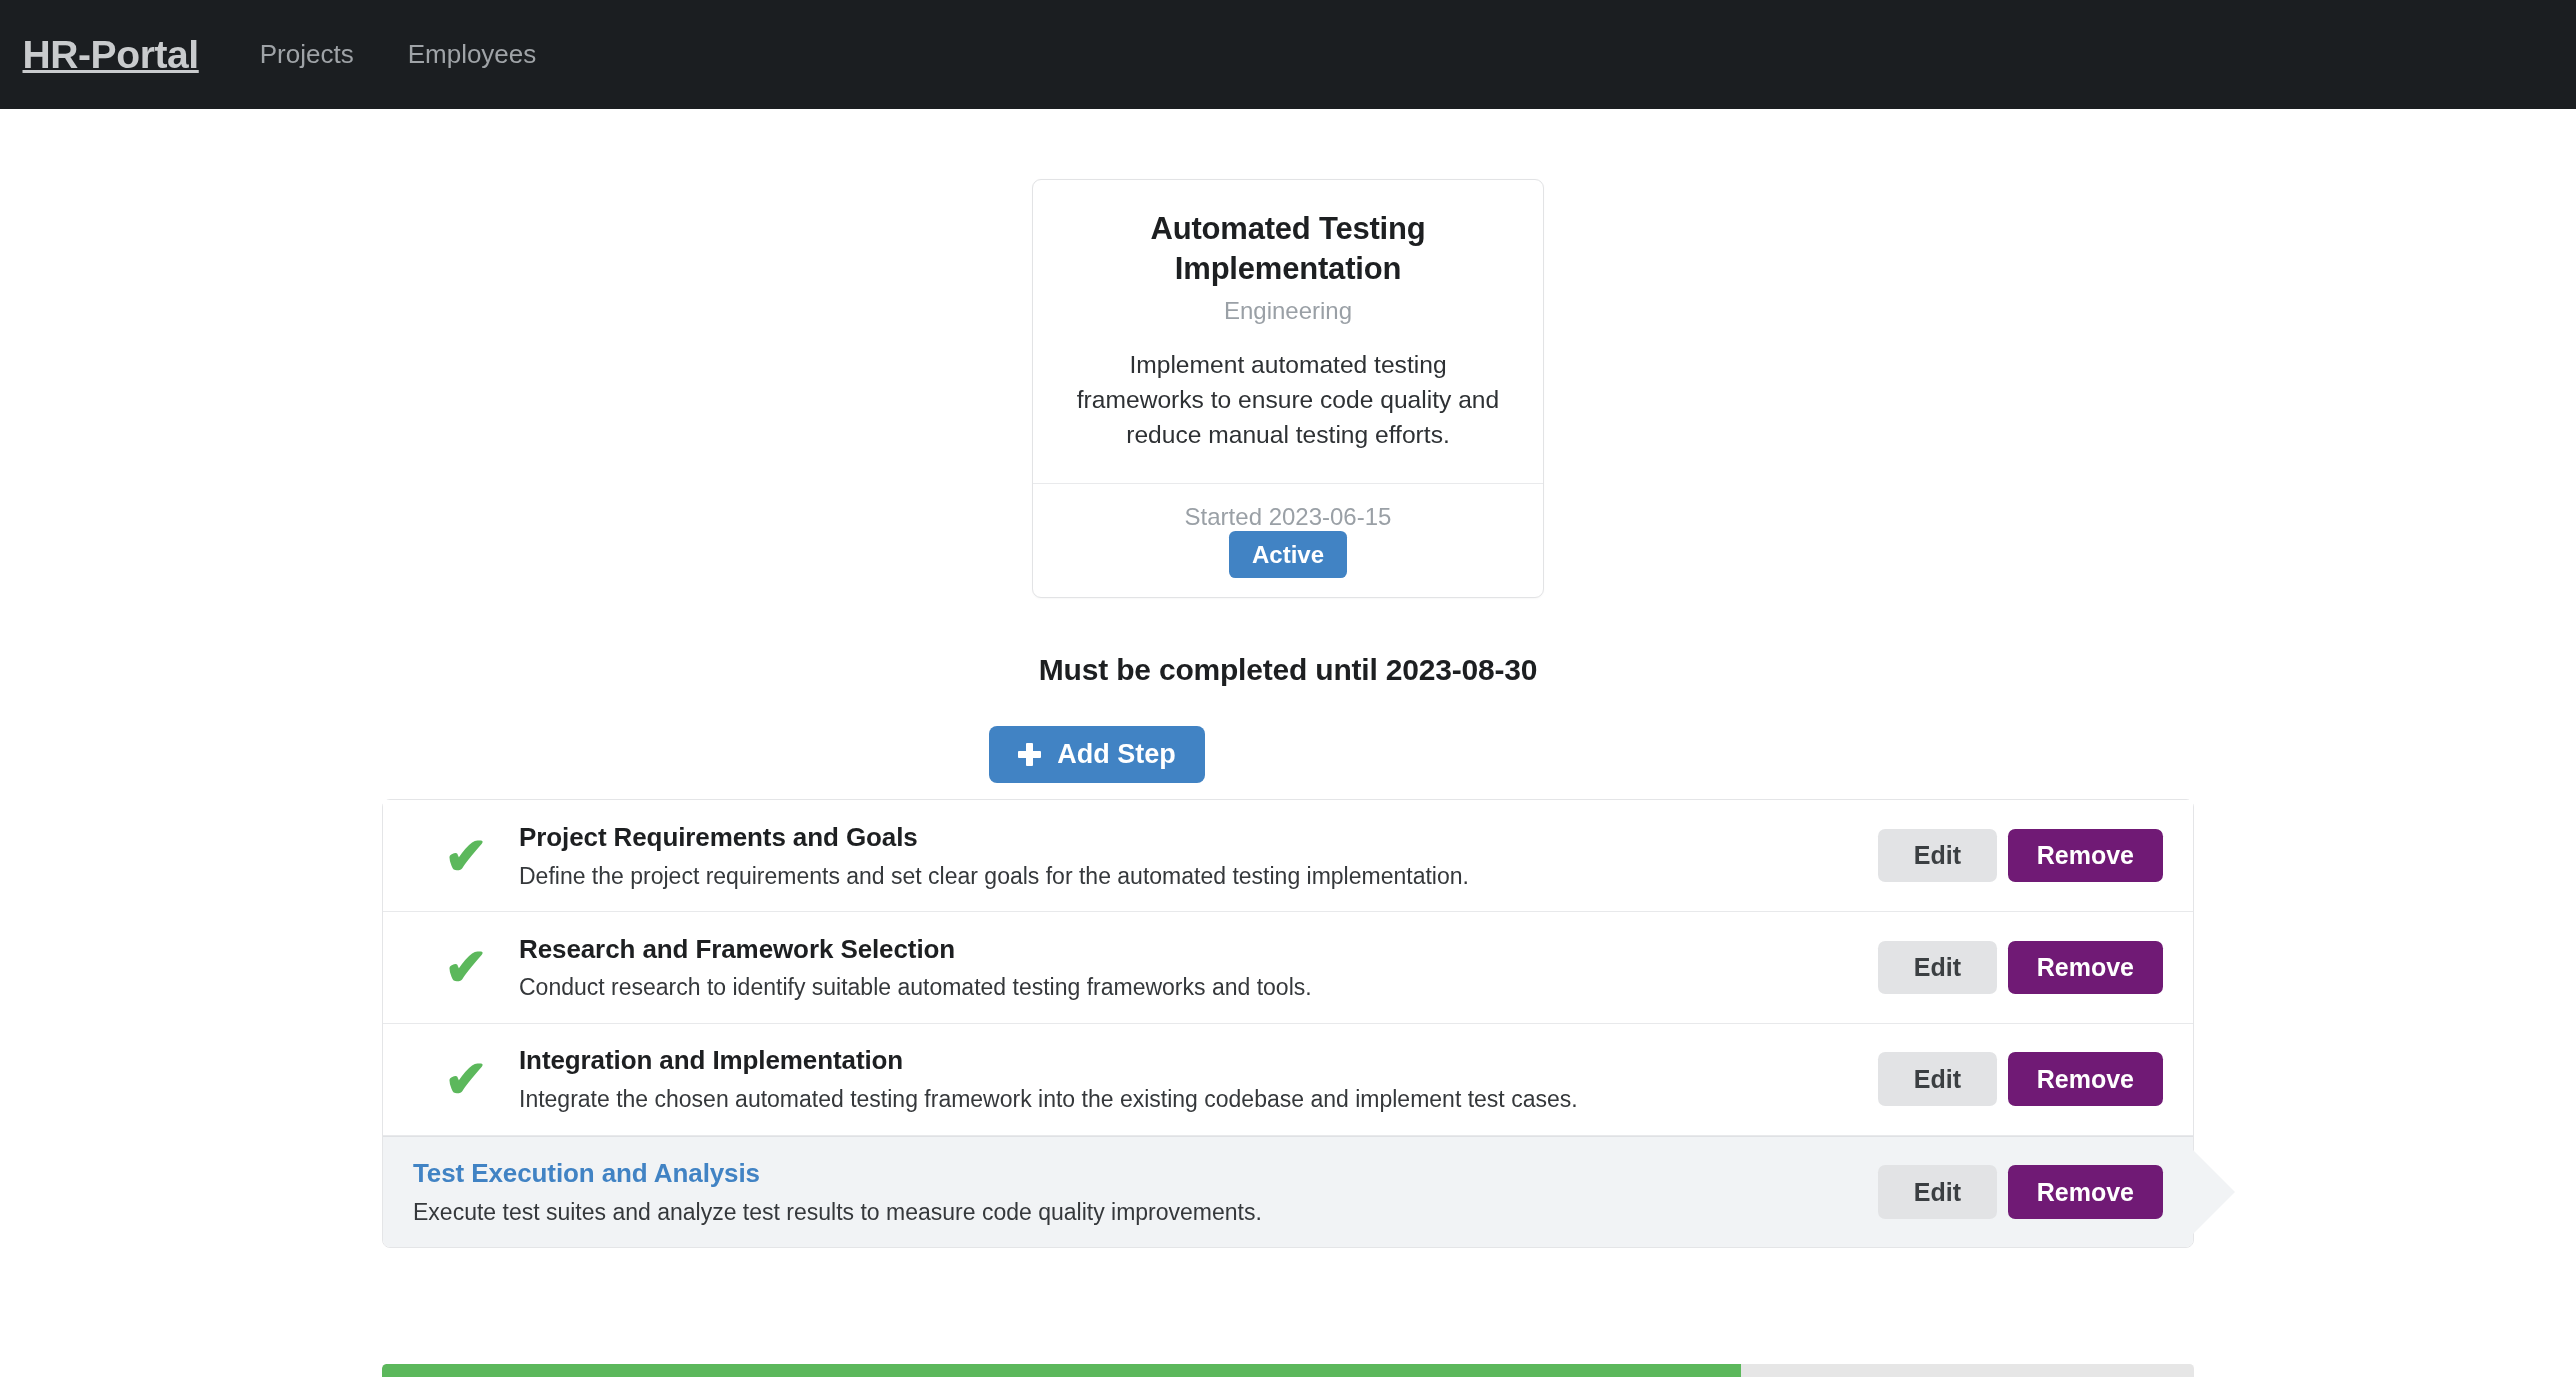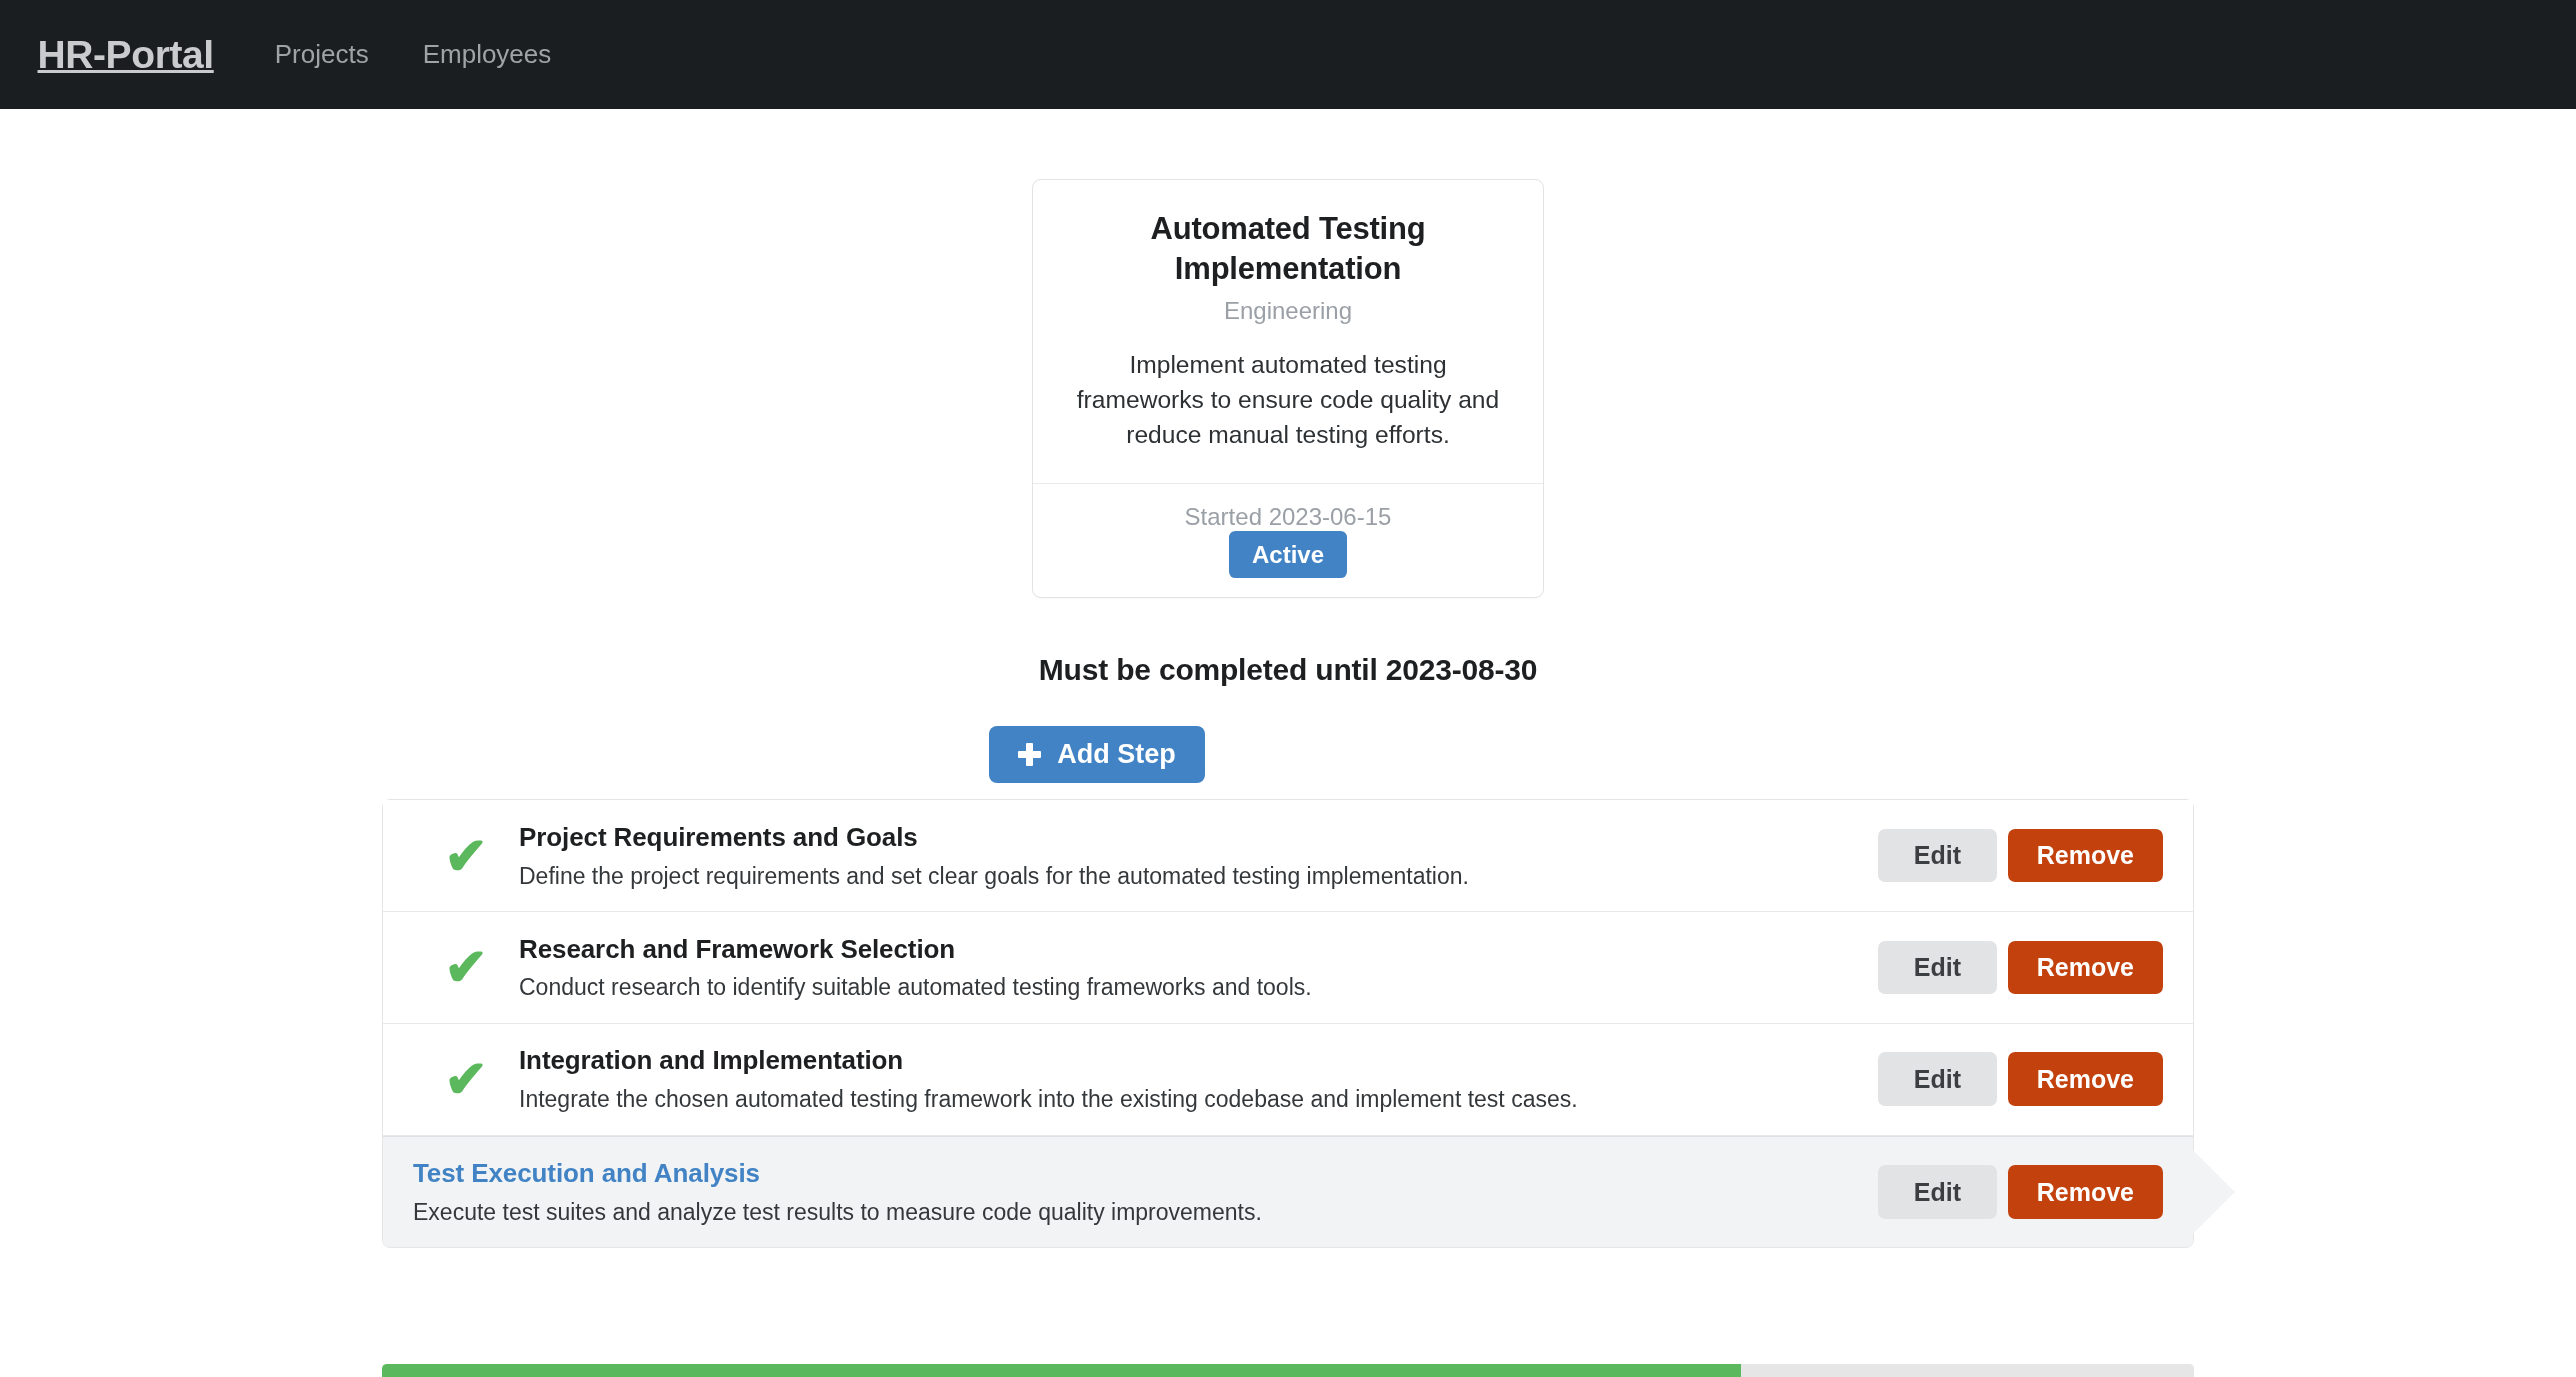--- a/index.html
+++ b/index.html
@@ -18,21 +18,21 @@
     background: #1b1e21;
     display: flex;
     align-items: center;
     padding: 0 21.5px;
   }
   .brand {
     color: #c9cbcd;
     font-size: 39px;
     font-weight: bold;
     letter-spacing: -0.4px;
-    margin-left: 16px;
+    margin-left: 1px;
     margin-right: 34px;
   }
   .nav-links { display: flex; align-items: center; }
   .nav-link {
     color: #9fa3a7;
     font-size: 26px;
     text-decoration: none;
     padding: 0 27px;
   }
 
@@ -231,21 +231,21 @@
     color: #3b3f42;
     border: none;
     border-radius: 7.2px;
     font-size: 25px;
     font-weight: bold;
     padding: 14.3px 36px;
     cursor: pointer;
     line-height: 1;
   }
   .btn-remove {
-    background: #c2410c;
+    background: #701a75;
     color: #ffffff;
     border: none;
     border-radius: 7.2px;
     font-size: 25px;
     font-weight: bold;
     padding: 14.3px 29px;
     cursor: pointer;
     line-height: 1;
   }
 

